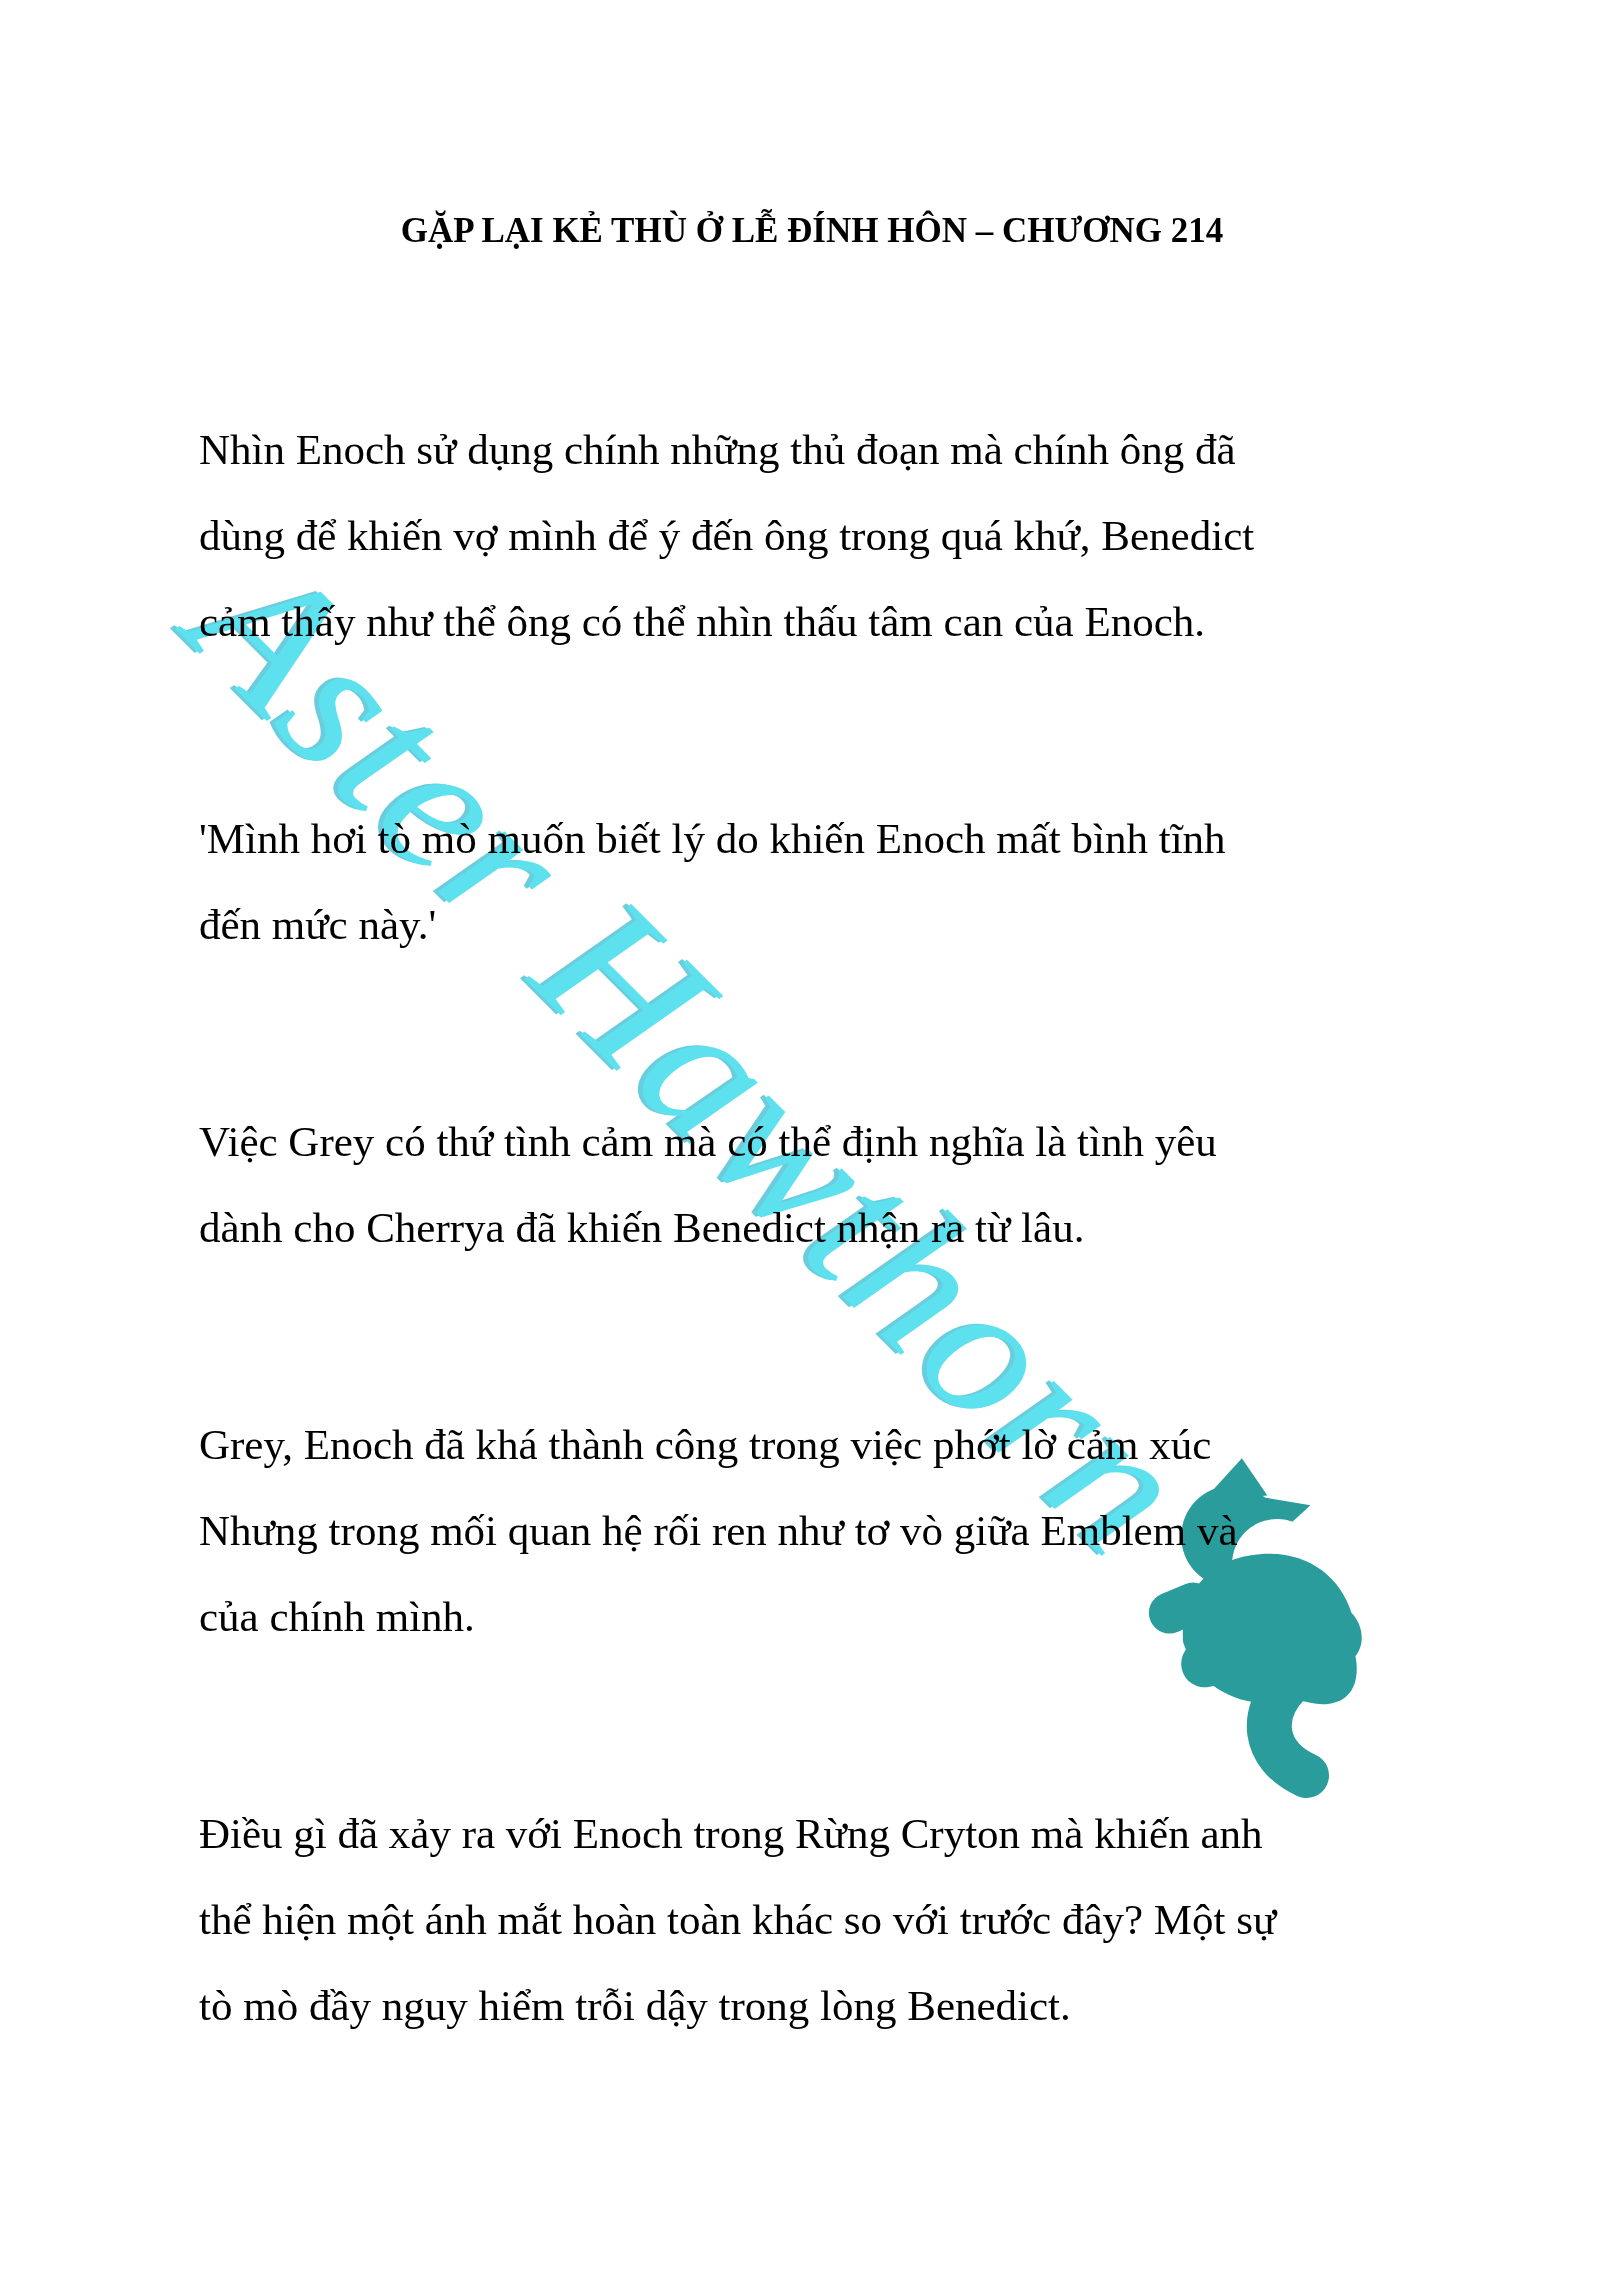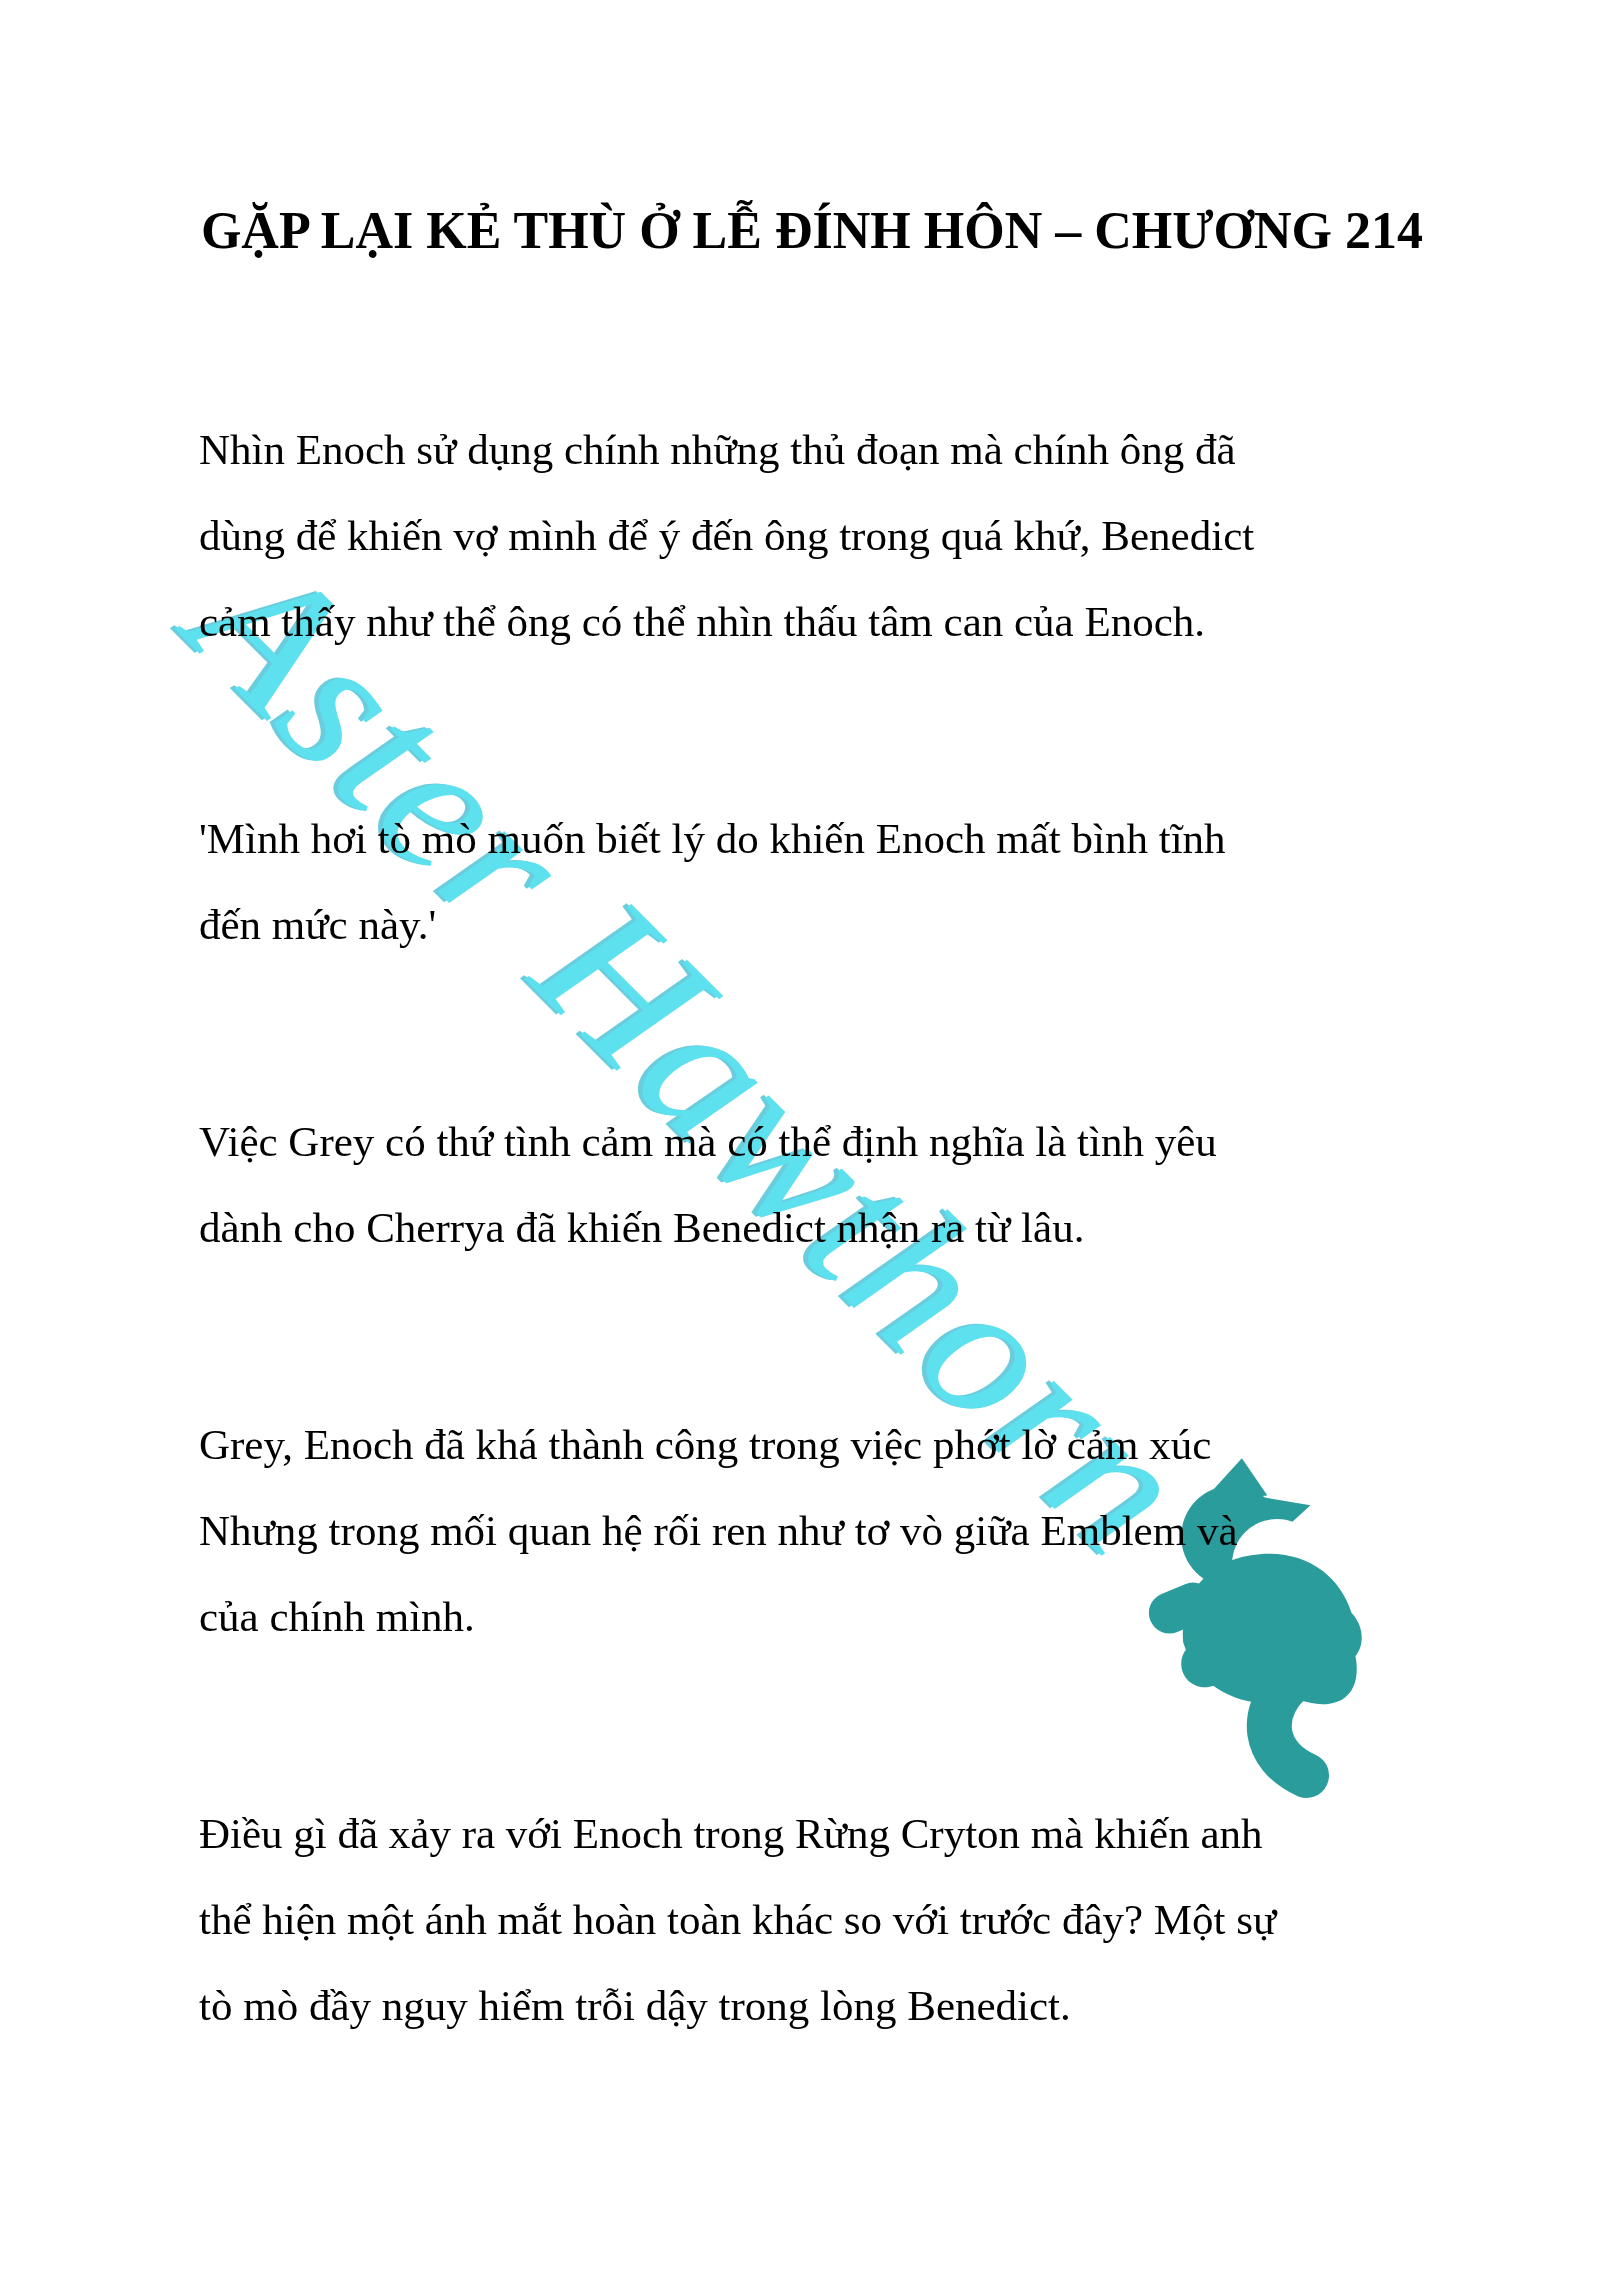--- a/index.html
+++ b/index.html
@@ -36,21 +36,21 @@
     z-index:2;
   }
   
   .content{
     position:relative;
     z-index:3;
     padding:201px 196px 0 199px;
   }
   .doc-title{
     margin:0 0 147px 0;
-    font-size:52px;
+    font-size:35px;
     line-height:59px;
     font-weight:bold;
     text-align:center;
     white-space:nowrap;
   }
   .para{
     margin:0 0 131px 0;
     font-size:43px;
     line-height:86px;
   }

